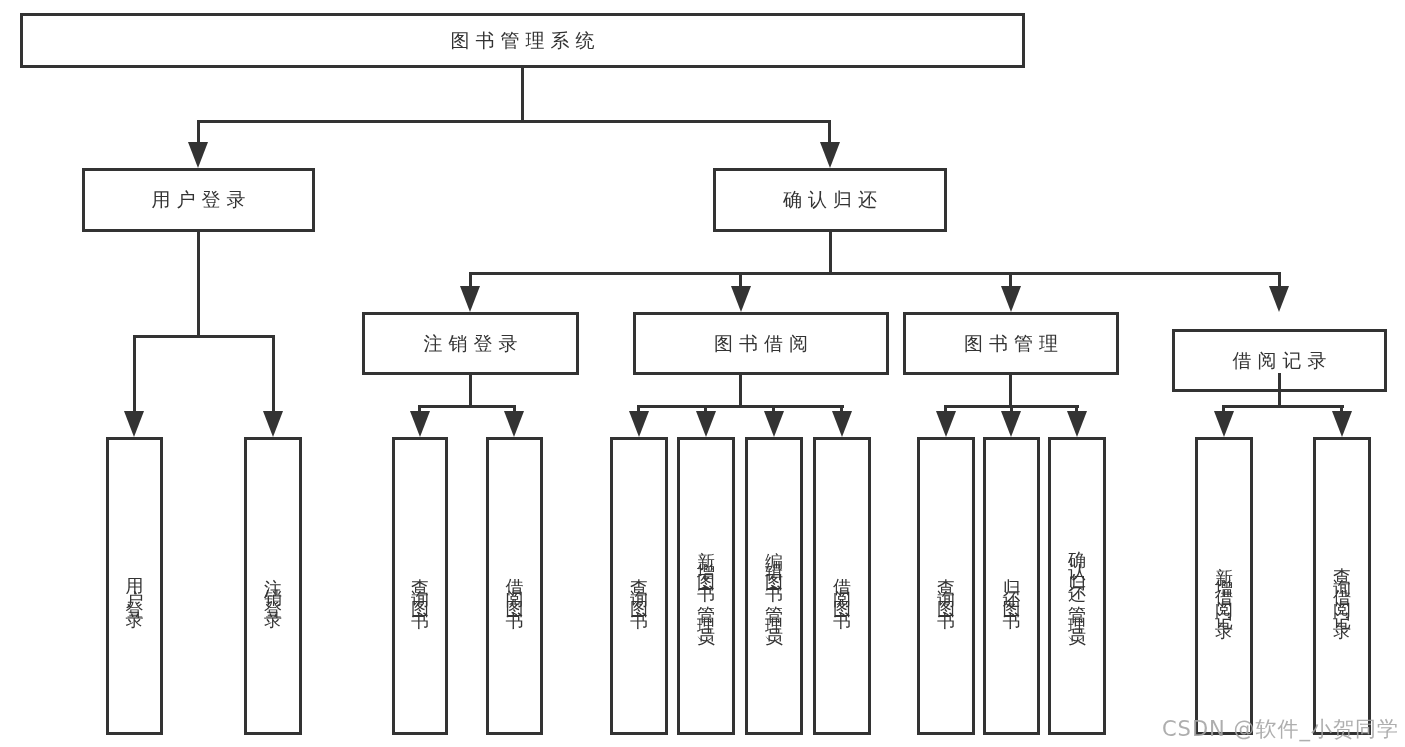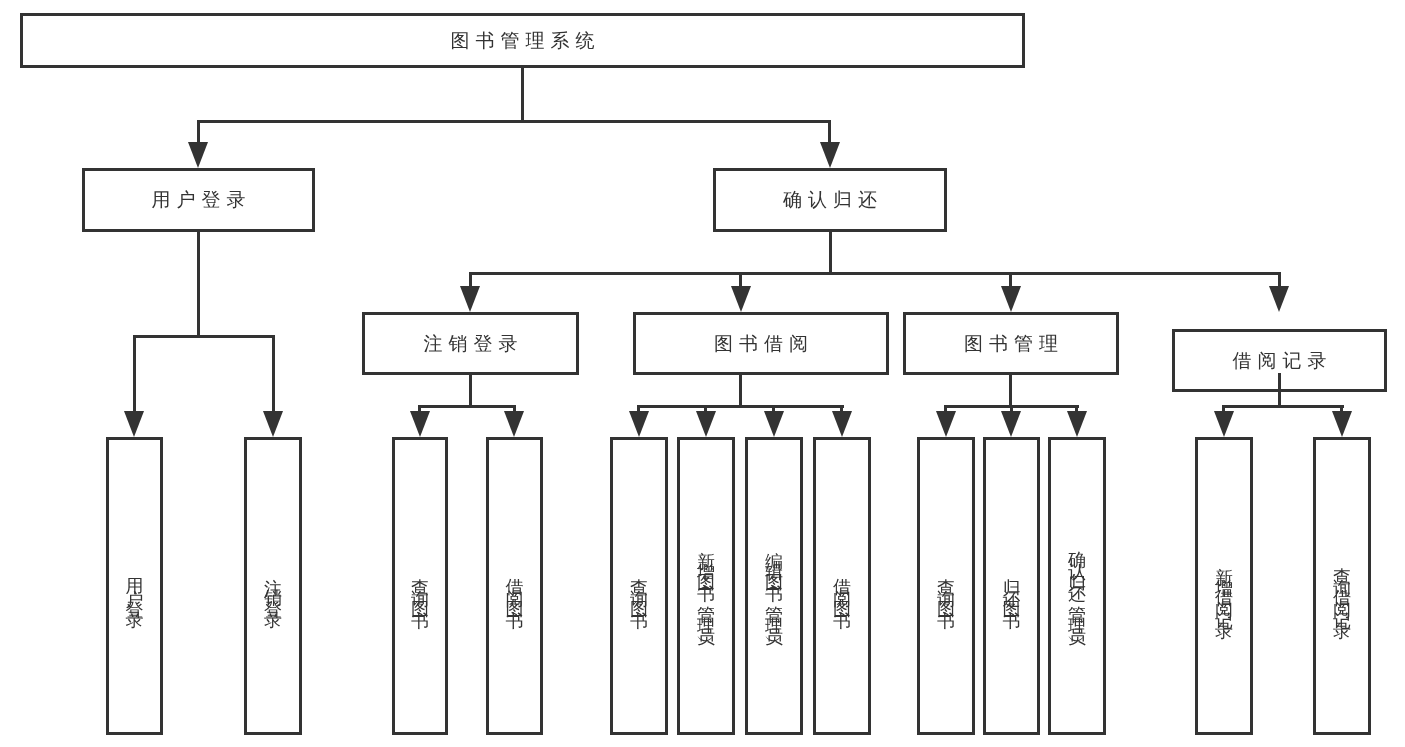--- a/index.html
+++ b/index.html
@@ -152,14 +152,15 @@
   <div class="box box-v" style="left:745px; top:437px; width:58px; height:298px;">编辑图书（管理员）</div>
   <div class="box box-v" style="left:813px; top:437px; width:58px; height:298px;">借阅图书</div>
 
   <div class="box box-v" style="left:917px; top:437px; width:58px; height:298px;">查询图书</div>
   <div class="box box-v" style="left:983px; top:437px; width:57px; height:298px;">归还图书</div>
   <div class="box box-v" style="left:1048px; top:437px; width:58px; height:298px;">确认归还（管理员）</div>
 
   <div class="box box-v" style="left:1195px; top:437px; width:58px; height:298px;">新增借阅记录</div>
   <div class="box box-v" style="left:1313px; top:437px; width:58px; height:298px;">查询借阅记录</div>
 
+  <div class="watermark">CSDN @软件_小贺同学</div>
 
 </div>
 
 </body></html>

